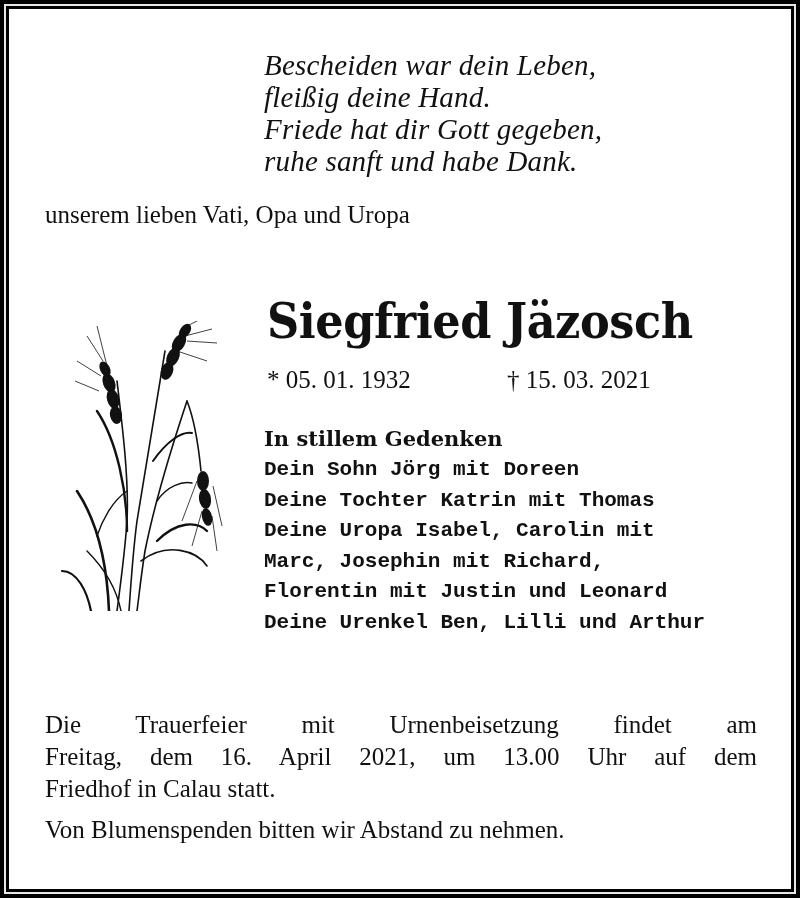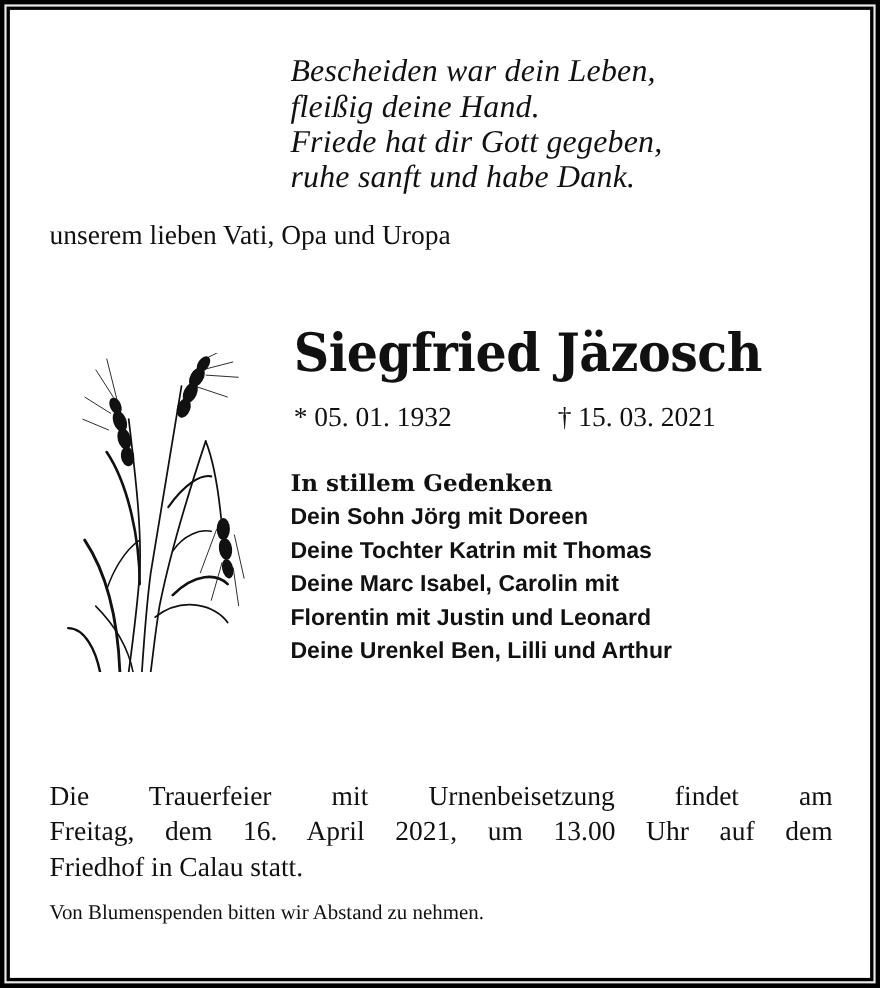--- a/index.html
+++ b/index.html
@@ -9,24 +9,24 @@
   .frame-inner { position:absolute; left:6px; top:6px; right:6px; bottom:6px; background:#000; }
   .page { position:absolute; left:9px; top:9px; right:9px; bottom:9px; background:#fff; }
   .poem { position:absolute; left:255px; top:40px; font-family:"Liberation Serif", serif; font-style:italic; font-size:29px; line-height:32px; letter-spacing:0.2px; }
   .poem div { white-space:nowrap; }
   .intro { position:absolute; left:36px; top:190px; width:712px; font-family:"Liberation Serif", serif; font-size:25px; line-height:32px; text-align:justify; text-align-last:left; }
   .intro .l1 { text-align:justify; text-align-last:justify; }
   .name { position:absolute; left:258px; top:282px; font-family:"DejaVu Serif", serif; font-weight:bold; font-size:48px; line-height:60px; letter-spacing:-0.5px; white-space:nowrap; transform:scaleX(0.93); transform-origin:left top; }
   .dates { position:absolute; left:258px; top:355px; font-family:"Liberation Serif", serif; font-size:25px; line-height:32px; white-space:nowrap; }
   .dates .death { position:absolute; left:240px; top:0; }
   .remember { position:absolute; left:255px; top:416px; font-family:"DejaVu Serif", serif; font-size:21px; line-height:28px;font-weight:bold; }
-  .mourners { position:absolute; left:255px; top:446px; font-family:Liberation Sans, sans-serif; font-weight:bold; font-size:21px; line-height:30.5px; white-space:nowrap; }
+  .mourners { position:absolute; left:255px; top:446px; font-family:Liberation Mono, monospace; font-weight:bold; font-size:21px; line-height:30.5px; white-space:nowrap; }
   .funeral { position:absolute; left:36px; top:700px; width:712px; font-family:"Liberation Serif", serif; font-size:25px; line-height:32px; }
   .funeral .j { text-align:justify; text-align-last:justify; }
-  .flowers { position:absolute; left:36px; top:805px; font-family:"Liberation Serif", serif; font-size:19px; line-height:32px; white-space:nowrap; }
+  .flowers { position:absolute; left:36px; top:805px; font-family:"Liberation Serif", serif; font-size:25px; line-height:32px; white-space:nowrap; }
   .wheat { position:absolute; left:48px; top:312px; width:190px; height:290px; }
 </style>
 </head>
 <body>
 
 <div class="frame-outer"></div>
 <div class="frame-gap"></div>
 <div class="frame-inner"></div>
 
 <div class="page">
@@ -102,21 +102,22 @@
   <div class="dates">
     <span>* 05. 01. 1932</span>
     <span class="death">† 15. 03. 2021</span>
   </div>
 
   <div class="remember">In stillem Gedenken</div>
 
   <div class="mourners">
     <div>Dein Sohn Jörg mit Doreen</div>
     <div>Deine Tochter Katrin mit Thomas</div>
-    <div>Deine Marc Isabel, Carolin mit</div>
+    <div>Deine Uropa Isabel, Carolin mit</div>
+    <div>Marc, Josephin mit Richard,</div>
     <div>Florentin mit Justin und Leonard</div>
     <div>Deine Urenkel Ben, Lilli und Arthur</div>
   </div>
 
   <div class="funeral">
     <div class="j">Die Trauerfeier mit Urnenbeisetzung findet am</div>
     <div class="j">Freitag, dem 16. April 2021, um 13.00 Uhr auf dem</div>
     <div>Friedhof in Calau statt.</div>
   </div>
 

